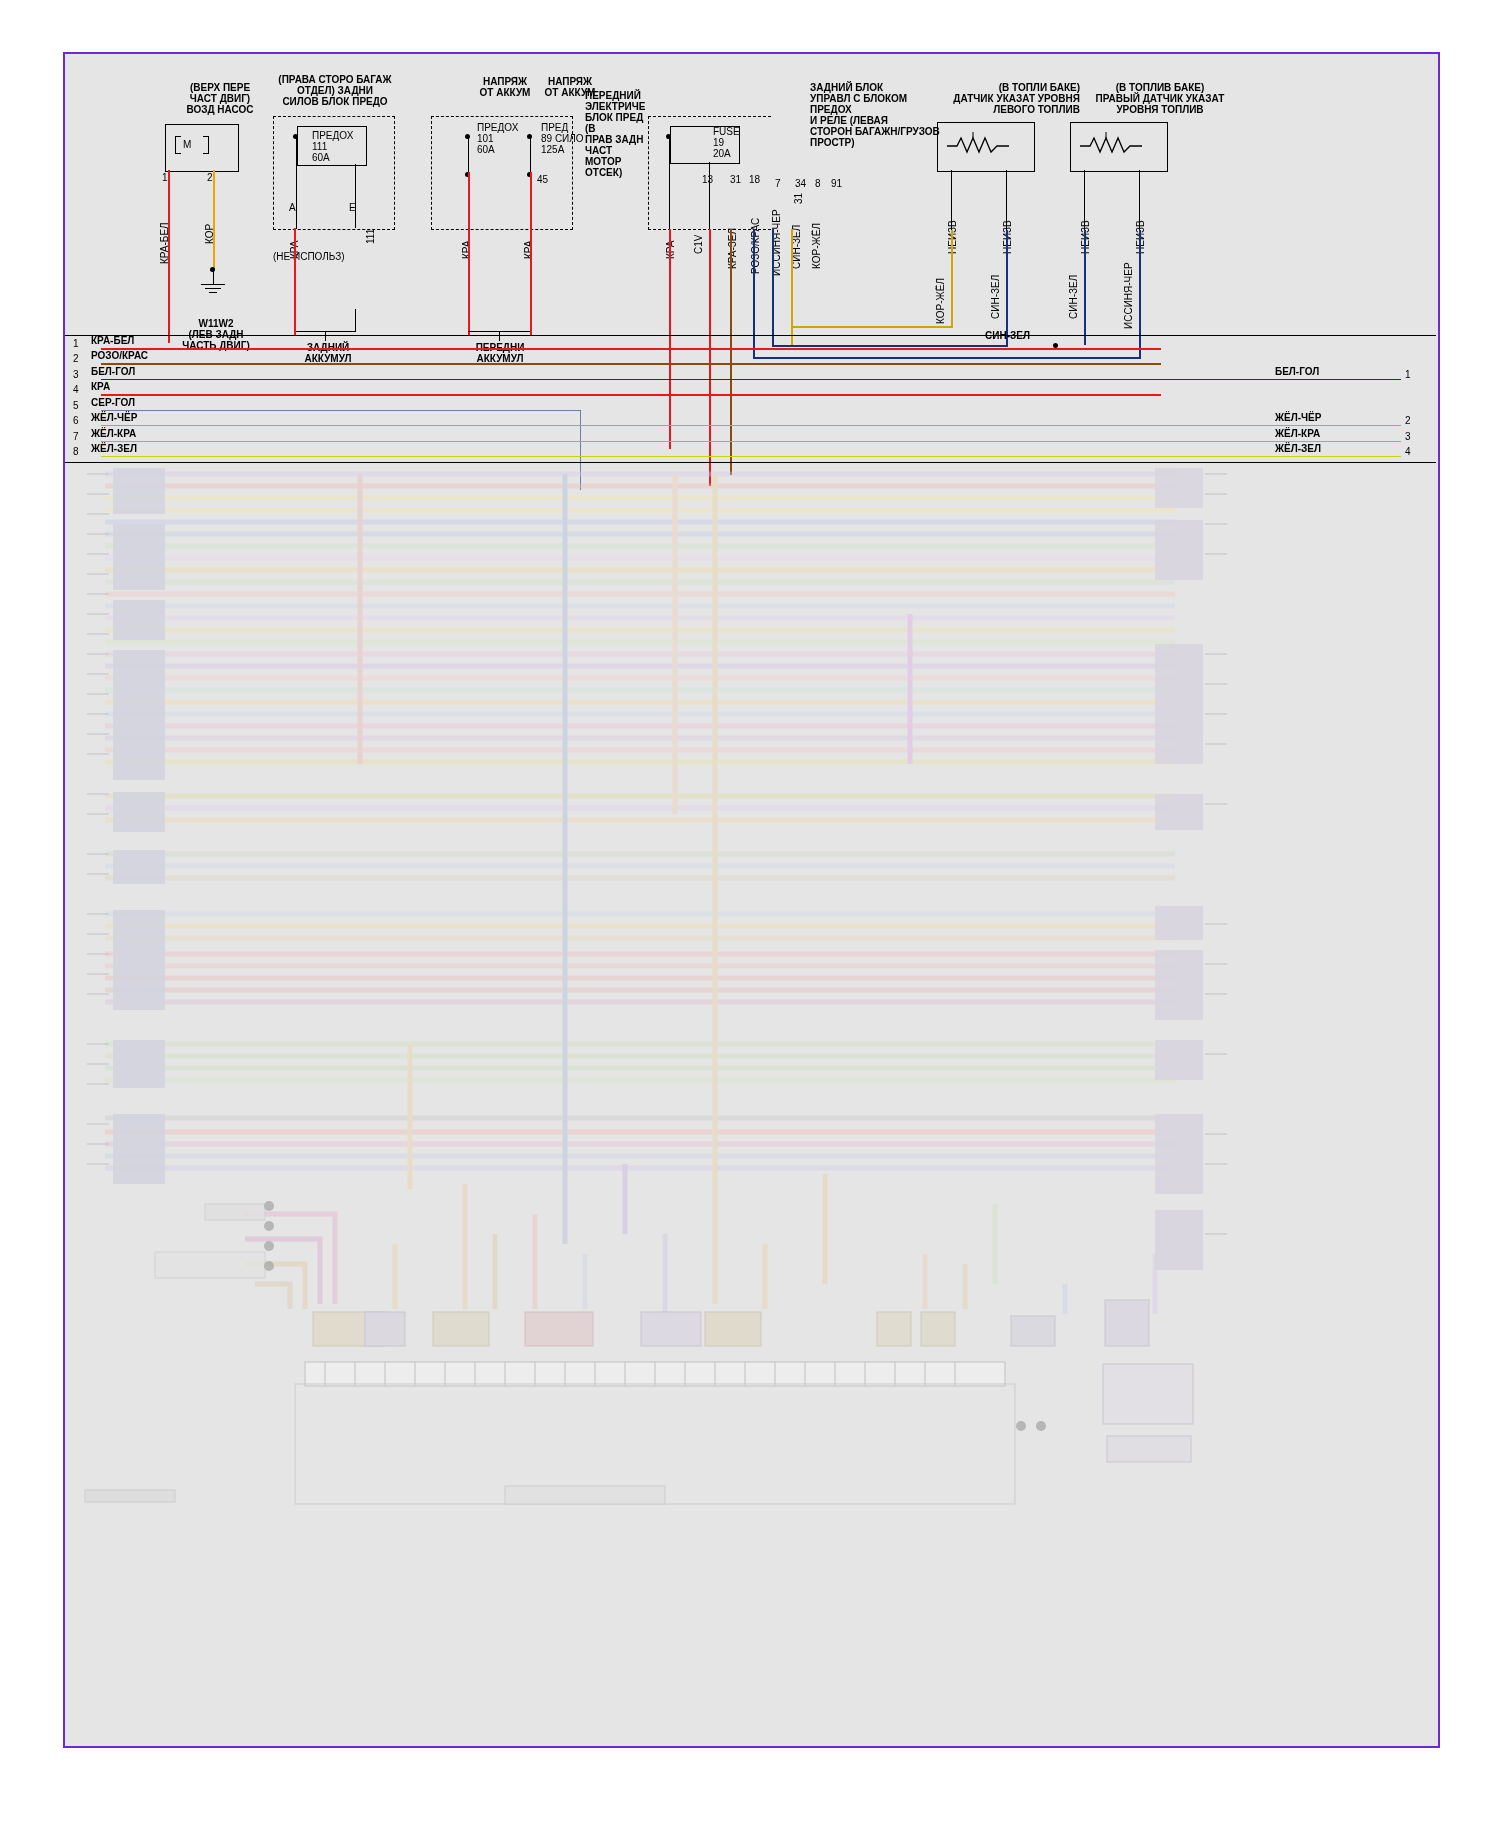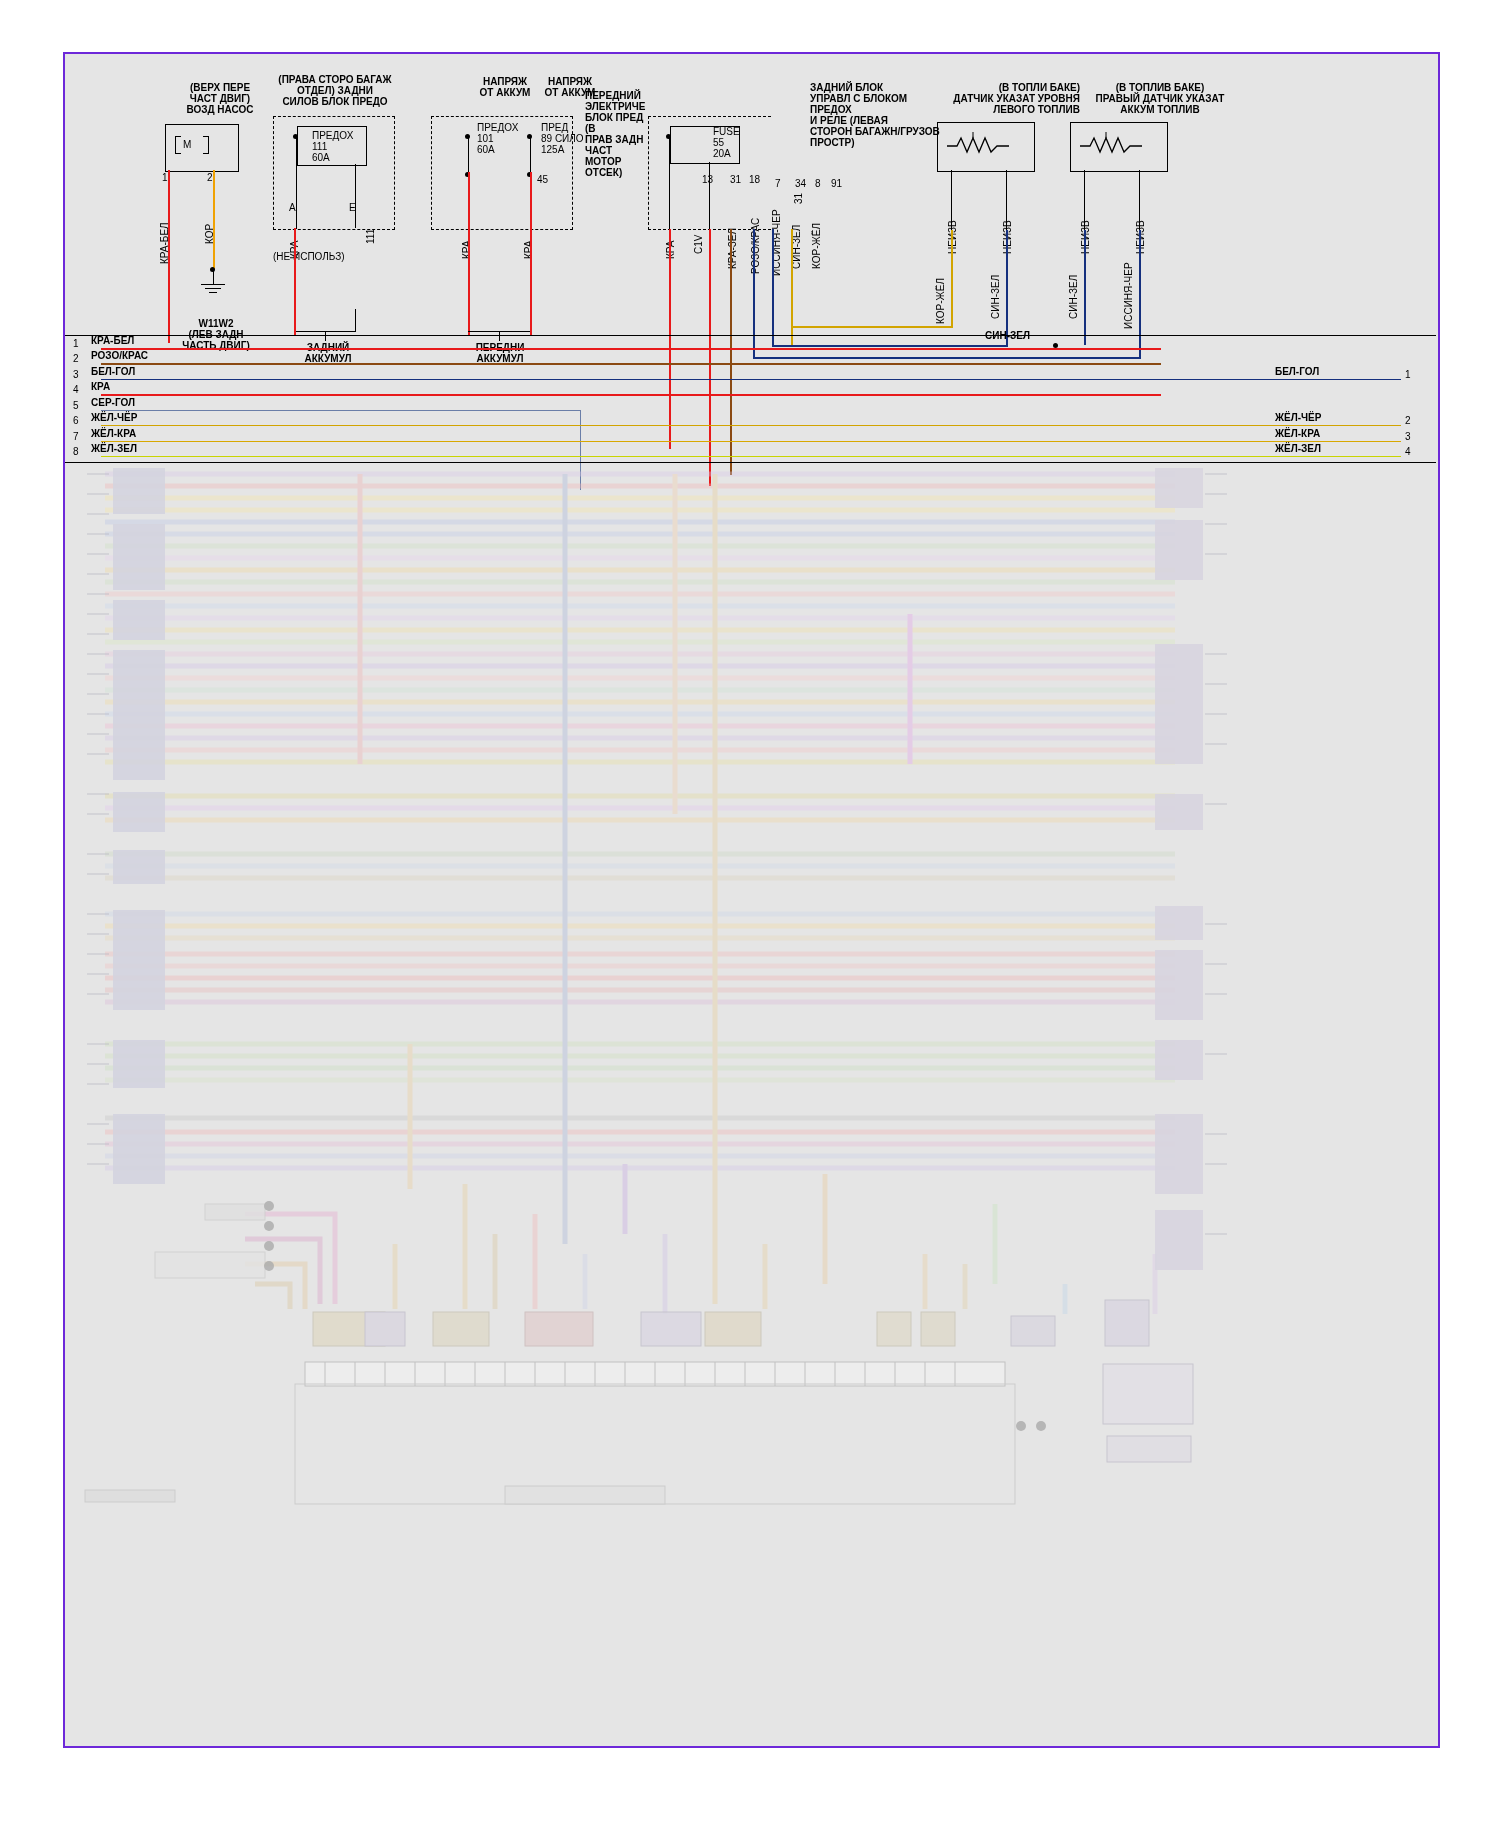--- a/index.html
+++ b/index.html
@@ -116,21 +116,21 @@
 
     <div class="txt b" style="left:745px;top:28px;">ЗАДНИЙ БЛОК
 УПРАВЛ С БЛОКОМ
 ПРЕДОХ
 И РЕЛЕ (ЛЕВАЯ
 СТОРОН БАГАЖН/ГРУЗОВ
 ПРОСТР)</div>
     <div class="dash" style="left:583px;top:62px;width:122px;height:112px;border-right:none;"></div>
     <div class="solid" style="left:605px;top:72px;width:68px;height:36px;"></div>
     <div class="txt" style="left:648px;top:72px;">FUSE
-55
+19
 20A</div>
     <div class="dot" style="left:601px;top:80px;"></div>
     <div class="vline c-blk" style="left:604px;top:83px;height:92px;"></div>
     <div class="vline c-blk" style="left:644px;top:108px;height:67px;"></div>
     <div class="vtxt" style="left:600px;top:205px;">КРА</div>
     <div class="vtxt" style="left:628px;top:200px;">C1V</div>
     <div class="txt" style="left:637px;top:120px;">13</div>
     <div class="vtxt" style="left:662px;top:215px;">КРА-ЗЕЛ</div>
     <div class="txt" style="left:665px;top:120px;">31</div>
     <div class="vtxt" style="left:685px;top:220px;">РОЗО/КРАС</div>
@@ -167,21 +167,21 @@
     <div class="vtxt" style="left:925px;top:265px;">СИН-ЗЕЛ</div>
     <div class="vline c-gold" style="left:886px;top:176px;height:98px;border-left-width:2px;"></div>
     <div class="hline c-gold" style="left:726px;top:272px;width:162px;border-top-width:2px;"></div>
     <div class="vline c-navy" style="left:941px;top:176px;height:117px;border-left-width:2px;"></div>
     <div class="hline c-navy" style="left:707px;top:291px;width:236px;border-top-width:2px;"></div>
     <div class="dot" style="left:988px;top:289px;"></div>
     <div class="txt b" style="left:920px;top:276px;">СИН-ЗЕЛ</div>
 
     <div class="txt b" style="left:1000px;top:28px;text-align:center;width:190px;">(В ТОПЛИВ БАКЕ)
 ПРАВЫЙ ДАТЧИК УКАЗАТ
-АККУМ ТОПЛИВ</div>
+УРОВНЯ ТОПЛИВ</div>
     <div class="solid" style="left:1005px;top:68px;width:96px;height:48px;"></div>
     <svg style="position:absolute;left:1015px;top:78px;" width="76" height="24">
       <polyline points="0,14 10,14 14,6 20,20 26,6 32,20 38,6 44,20 50,14 62,14" fill="none" stroke="#000" stroke-width="1.3"></polyline>
       <line x1="26" y1="6" x2="26" y2="0" stroke="#000" stroke-width="1"></line>
     </svg>
     <div class="vline c-blk" style="left:1019px;top:116px;height:60px;"></div>
     <div class="vline c-blk" style="left:1074px;top:116px;height:60px;"></div>
     <div class="vtxt" style="left:1015px;top:200px;">НЕИЗВ</div>
     <div class="vtxt" style="left:1070px;top:200px;">НЕИЗВ</div>
     <div class="vtxt" style="left:1003px;top:265px;">СИН-ЗЕЛ</div>

